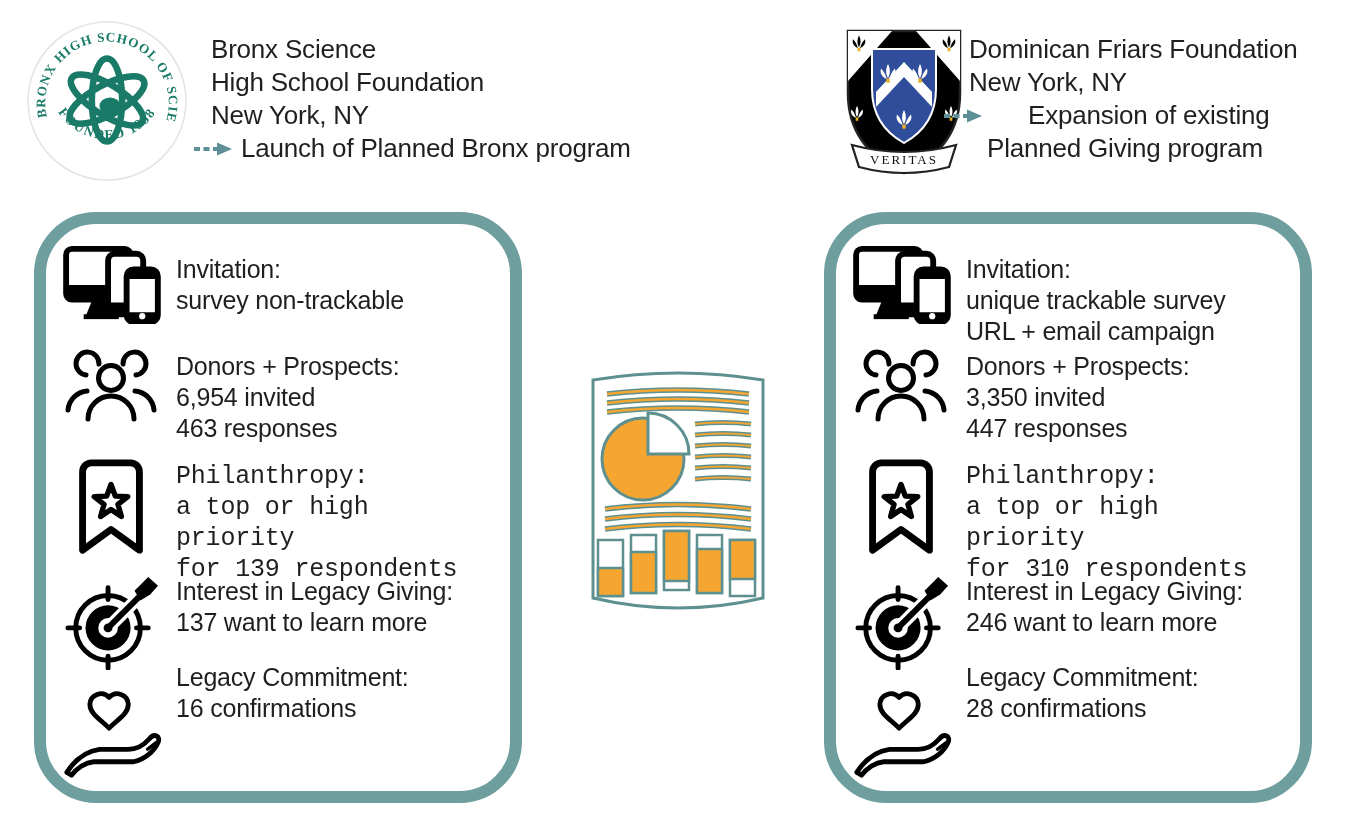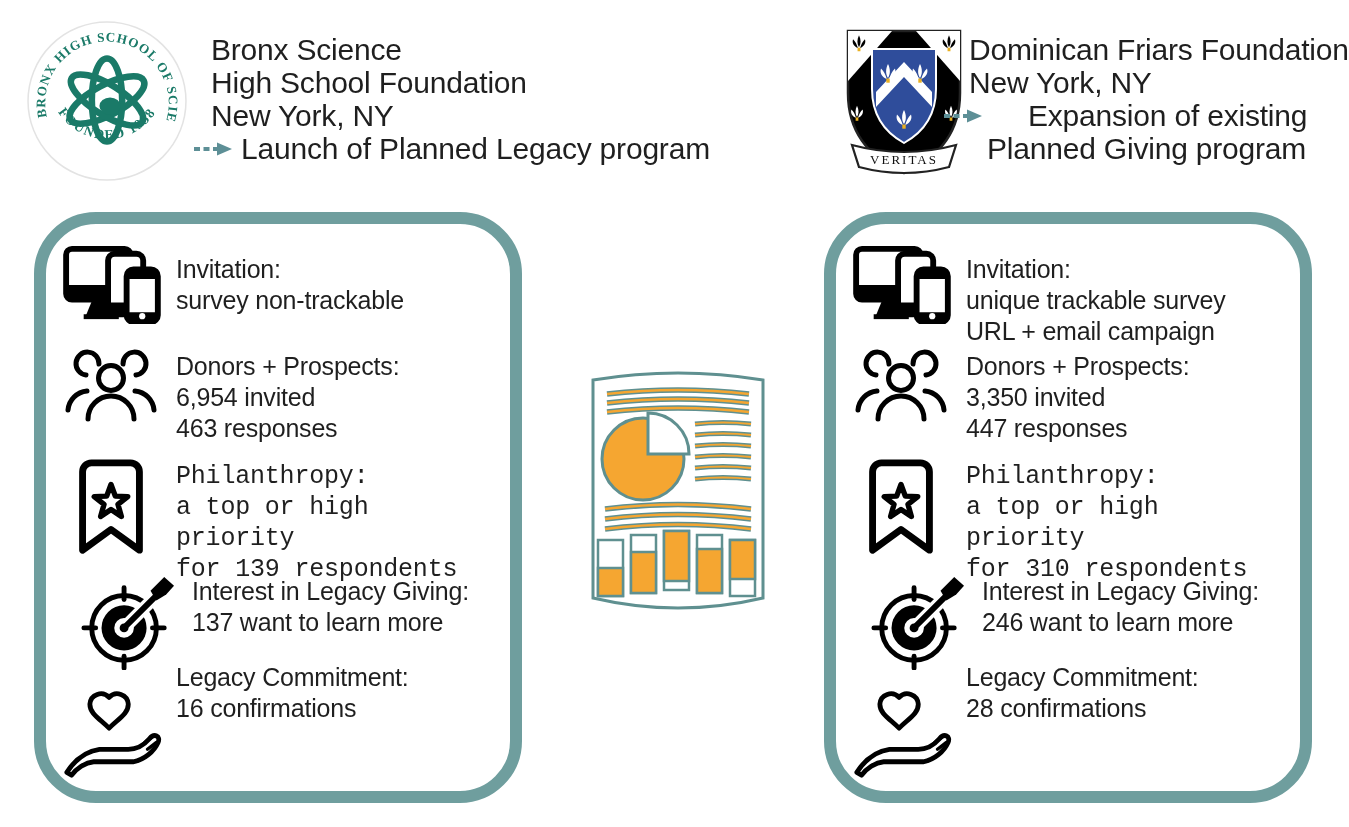--- a/index.html
+++ b/index.html
@@ -2,21 +2,21 @@
 <html><head>
 <meta charset="utf-8">
 <style>
   html,body{margin:0;padding:0;background:#fff;}
   body{
     width:1349px;height:827px;position:relative;overflow:hidden;
     font-family:"Liberation Sans", sans-serif;color:#1f1f1f;
   }
   .abs{position:absolute;}
   
-  .hdr-text{font-size:30px;line-height:33px;letter-spacing:-0.2px;}
+  .hdr-text{font-size:26px;line-height:33px;letter-spacing:-0.2px;}
   .hdr-line{white-space:nowrap;}
   .note-row{display:flex;align-items:center;gap:8px;white-space:nowrap;}
   .note-row .arrow{flex:0 0 auto;}
   .hl-text{left:211px;top:33px;}
   .hl-text .note-row{margin-left:-18px;}
   .hr-text{left:969px;top:33px;}
   .hr-text .note-row{margin-left:-26px;gap:45px;}
   .hr-indent{padding-left:18px;}
   .logo-bronx{left:26px;top:18px;width:162px;height:166px;}
   .crest{left:842px;top:26px;width:124px;height:158px;}
@@ -27,21 +27,21 @@
     box-sizing:border-box;
   }
   .card-left{left:34px;}
   .card-right{left:824px;}
   .row{position:absolute;left:0;right:10px;display:flex;}
   .icon-cell{flex:0 0 130px;display:flex;justify-content:center;align-items:flex-start;}
   .txt{font-size:25px;line-height:31px;letter-spacing:-0.2px;}
   .r1{top:20px;}  .r1 .txt{margin-top:10px;}
   .r2{top:124px;} .r2 .txt{margin-top:3px;}
   .r3{top:235px;} .r3 .txt{margin-top:2px;font-family:Liberation Mono, monospace;}
-  .r4{top:350px;padding-left:16px;} .r4 .txt{margin-top:2px;}
+  .r4{top:350px;} .r4 .txt{margin-top:2px;}
   .r5{top:438px;} .r5 .txt{margin-top:0;}
   .r5 .icon-cell svg{margin-top:22px;}
   
   .doc-ill{left:583px;top:360px;}
 </style>
 </head>
 <body>
 
 <svg width="0" height="0" style="position:absolute">
   <defs>
@@ -130,21 +130,21 @@
 </div>
 
 <div class="abs hdr-text hl-text">
   <div class="hdr-line">Bronx Science</div>
   <div class="hdr-line">High School Foundation</div>
   <div class="hdr-line">New York, NY</div>
   <div class="note-row">
     <svg class="arrow" width="40" height="14" viewBox="0 0 40 14">
         <use href="#ic-arrow"></use>
       </svg>
-    <span>Launch of Planned Legacy program</span>
+    <span>Launch of Planned Bronx program</span>
   </div>
 </div>
 
 <div class="abs crest">
   <svg width="124" height="158" viewBox="0 0 124 156">
     <path d="M6,4 H118 V66 C118,108 94,132 62,146 C30,132 6,108 6,66 Z" fill="#000" stroke="#222" stroke-width="2.5"></path>
     <path d="M6,4 L50,4 L6,54 Z" fill="#fff"></path>
     <path d="M74,4 L118,4 L118,54 Z" fill="#fff"></path>
     <path d="M30,22 H94 V62 C94,90 80,106 62,116 C44,106 30,90 30,62 Z" fill="#2f4d9b" stroke="#fff" stroke-width="2"></path>
     <polygon points="34,80 62,50 90,80 90,65 62,35 34,65" fill="#fff"></polygon>

